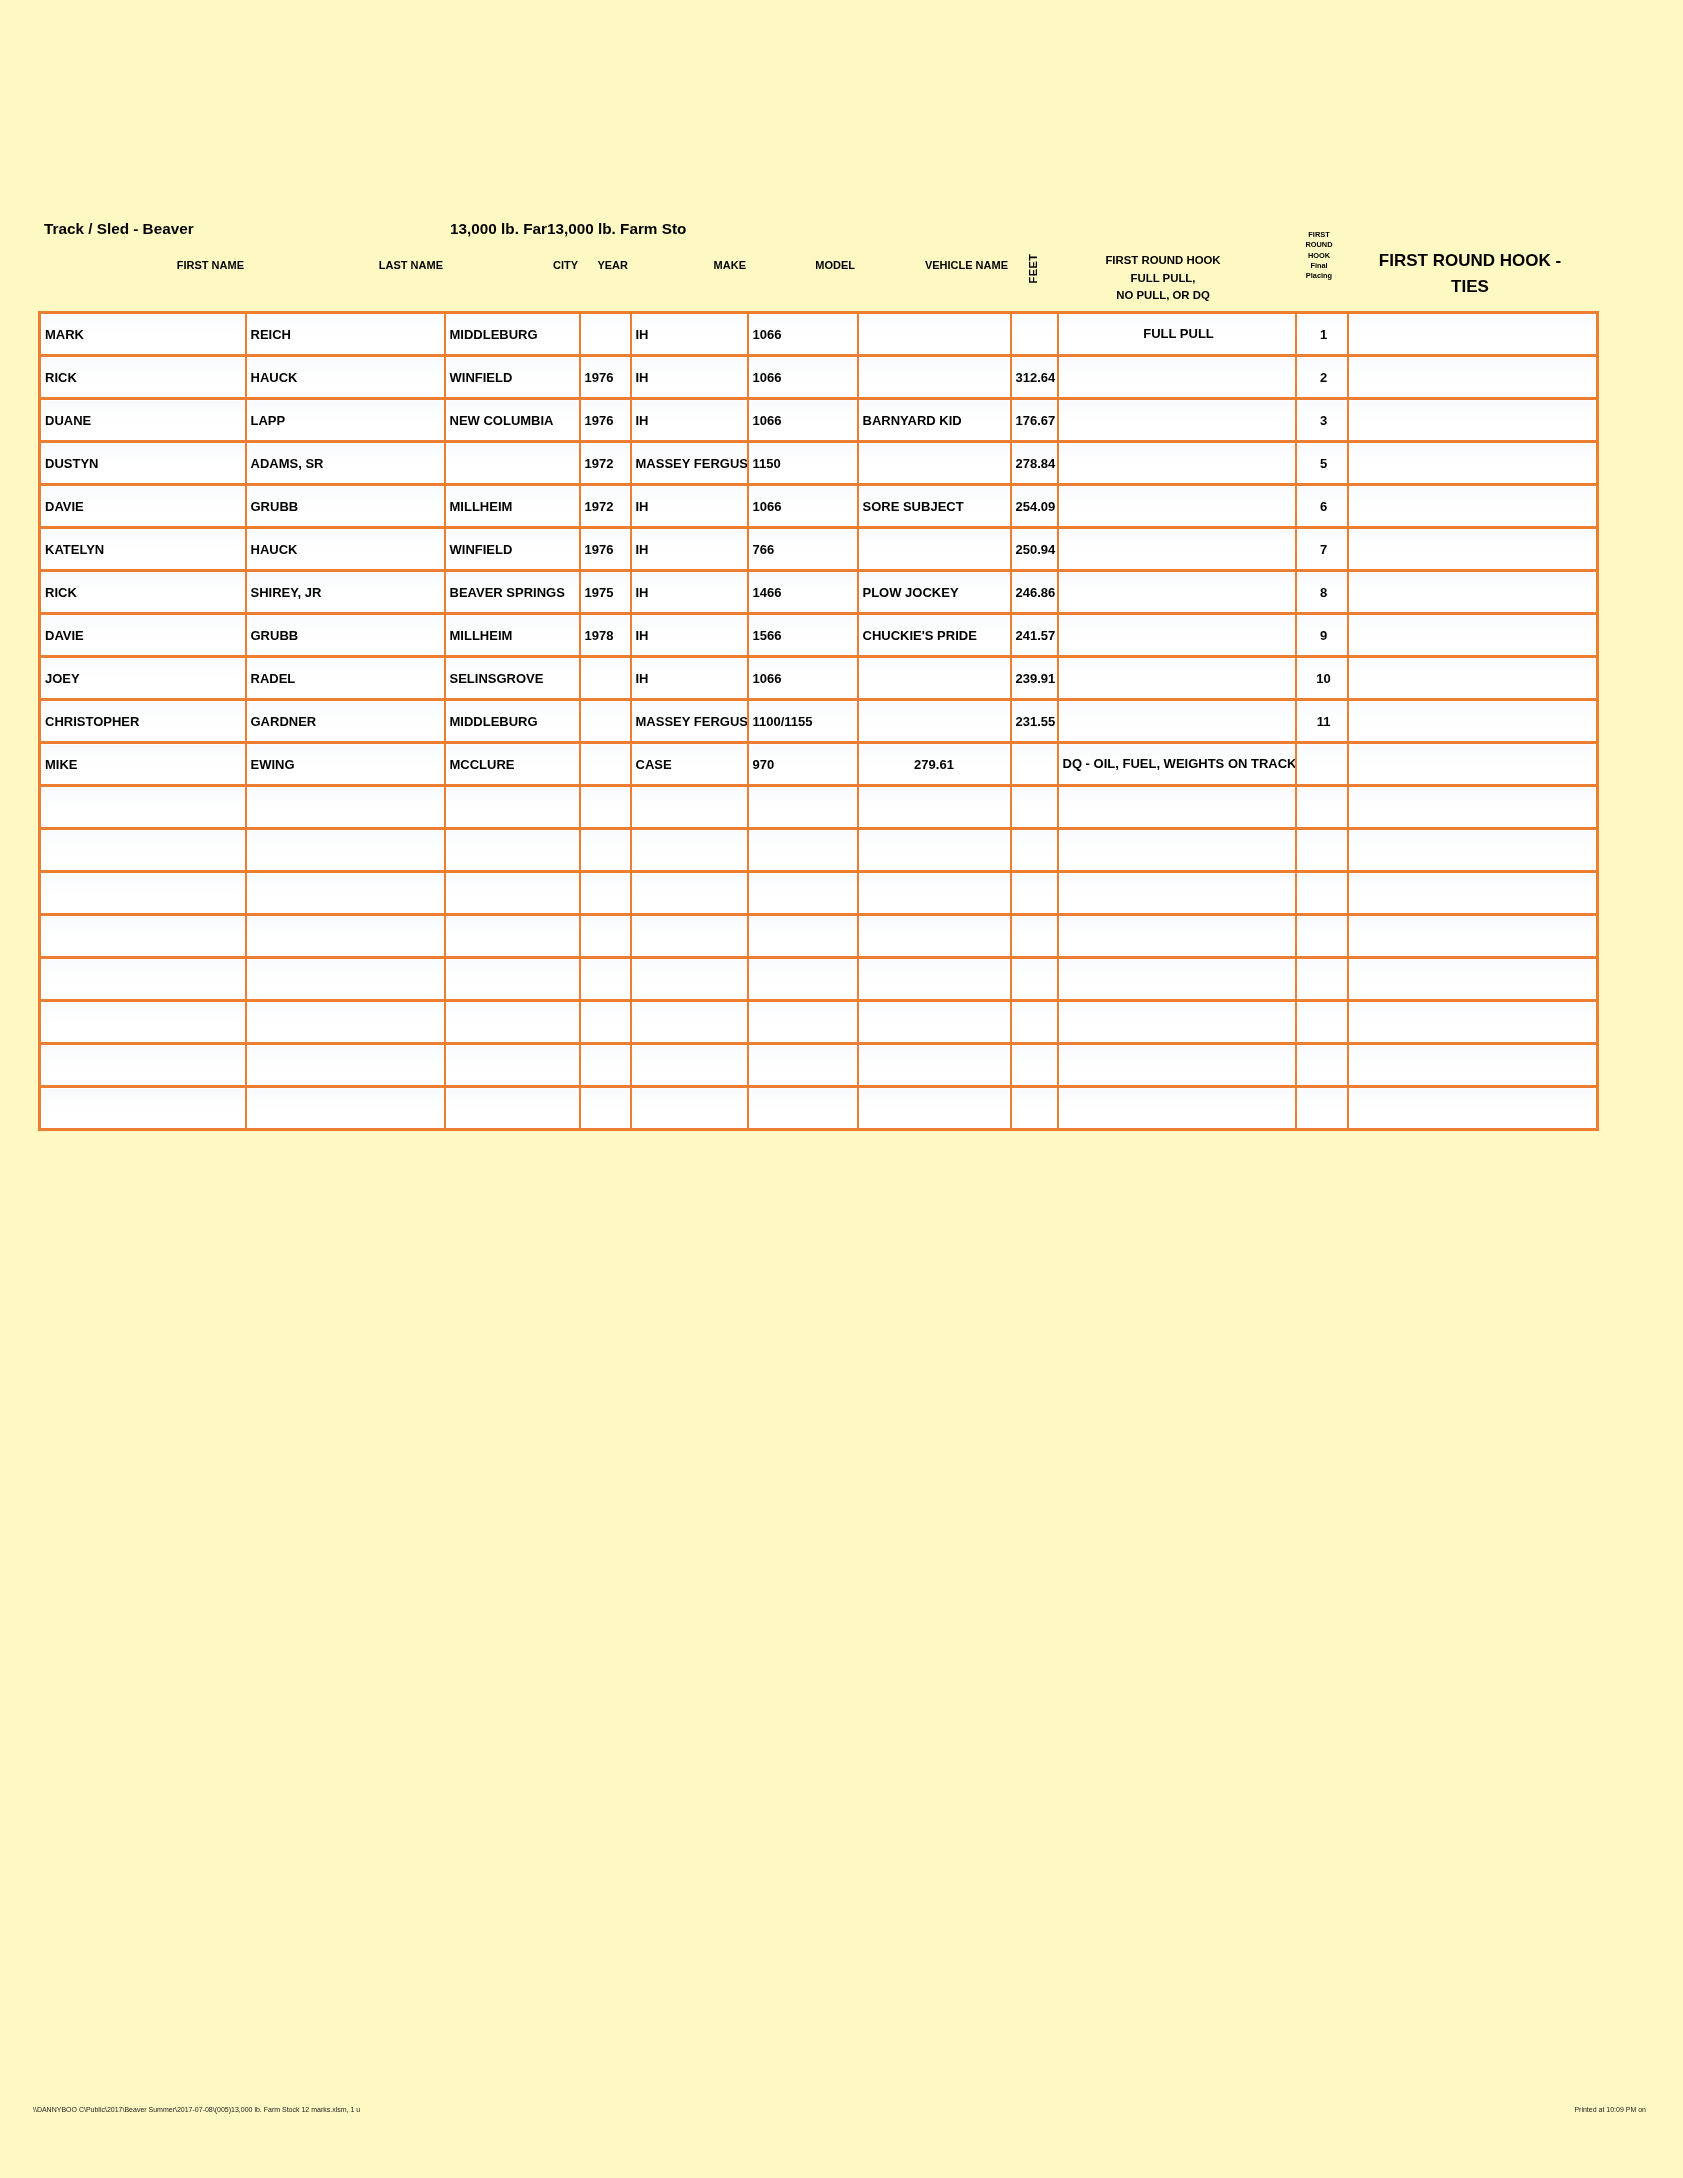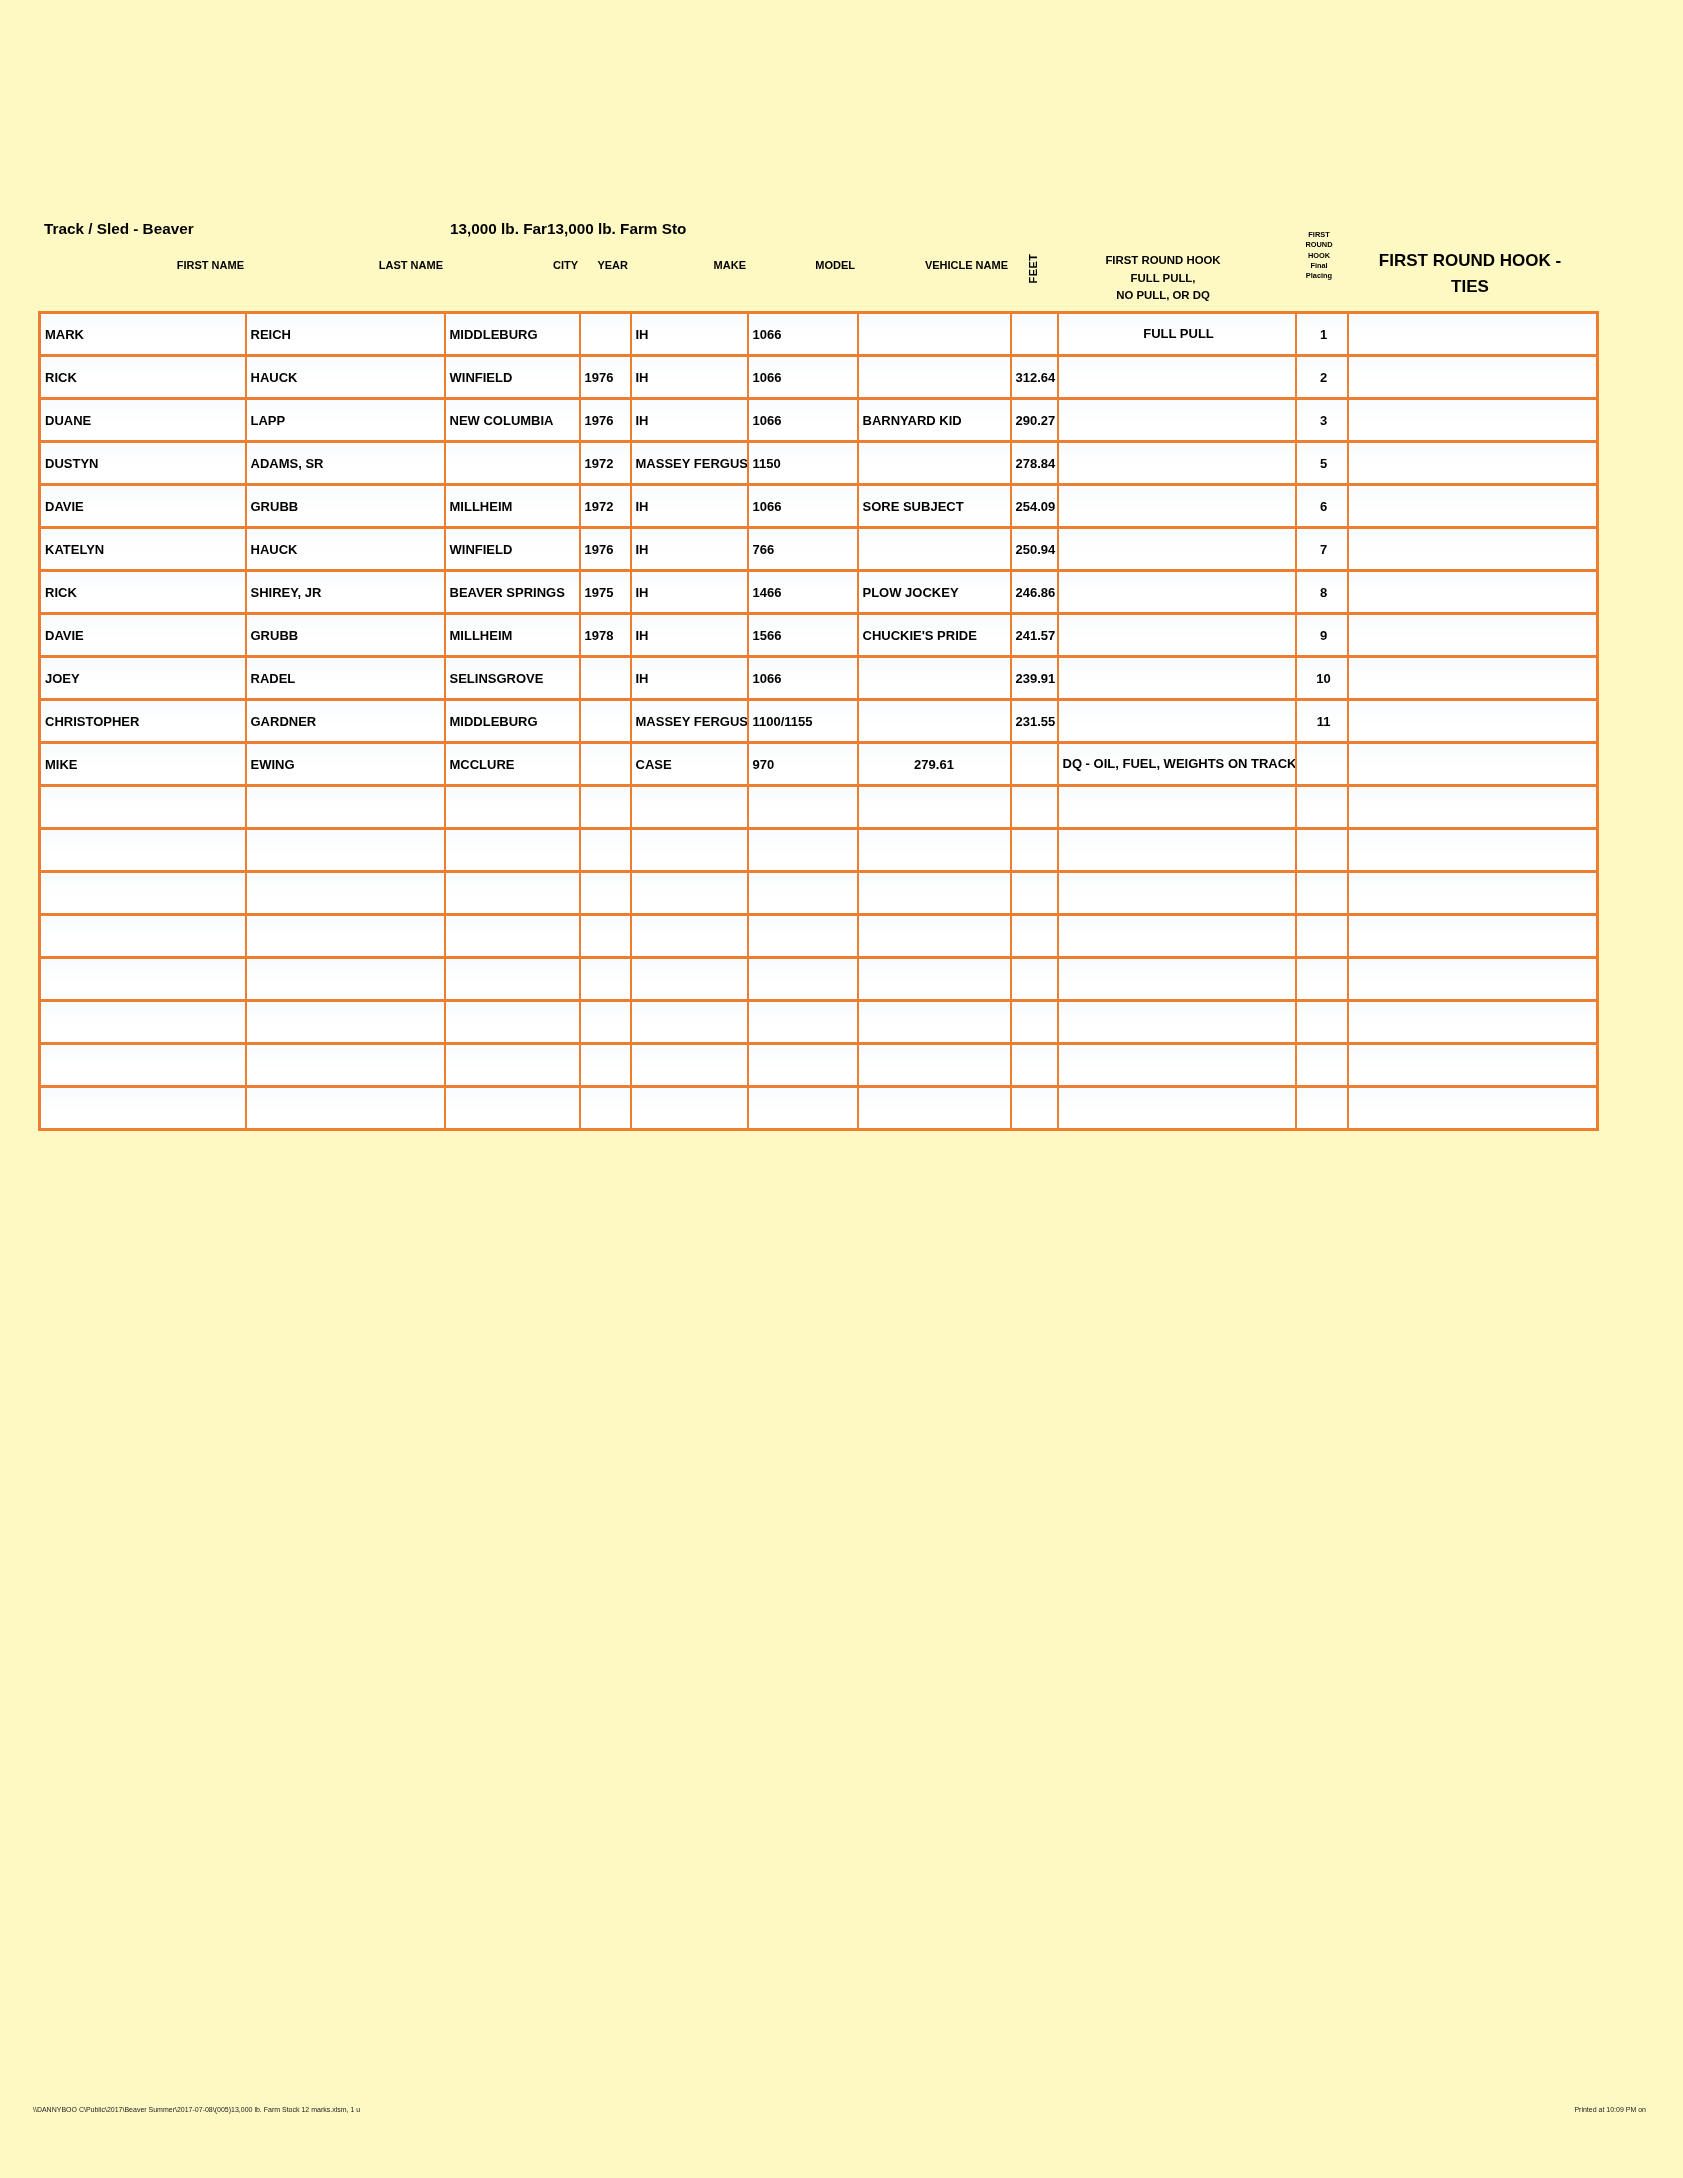--- a/index.html
+++ b/index.html
@@ -129,21 +129,21 @@
           <td class="c-ties"></td>
         </tr>
         <tr>
           <td class="c-first">DUANE</td>
           <td class="c-last">LAPP</td>
           <td class="c-city">NEW COLUMBIA</td>
           <td class="c-year">1976</td>
           <td class="c-make">IH</td>
           <td class="c-model">1066</td>
           <td class="c-vehicle">BARNYARD KID</td>
-          <td class="c-feet">290.27</td>
+          <td class="c-feet">176.67</td>
           <td class="c-hook"></td>
           <td class="c-placing">3</td>
           <td class="c-ties"></td>
         </tr>
         <tr>
           <td class="c-first">DUSTYN</td>
           <td class="c-last">ADAMS, SR</td>
           <td class="c-city"></td>
           <td class="c-year">1972</td>
           <td class="c-make">MASSEY FERGUS</td>

